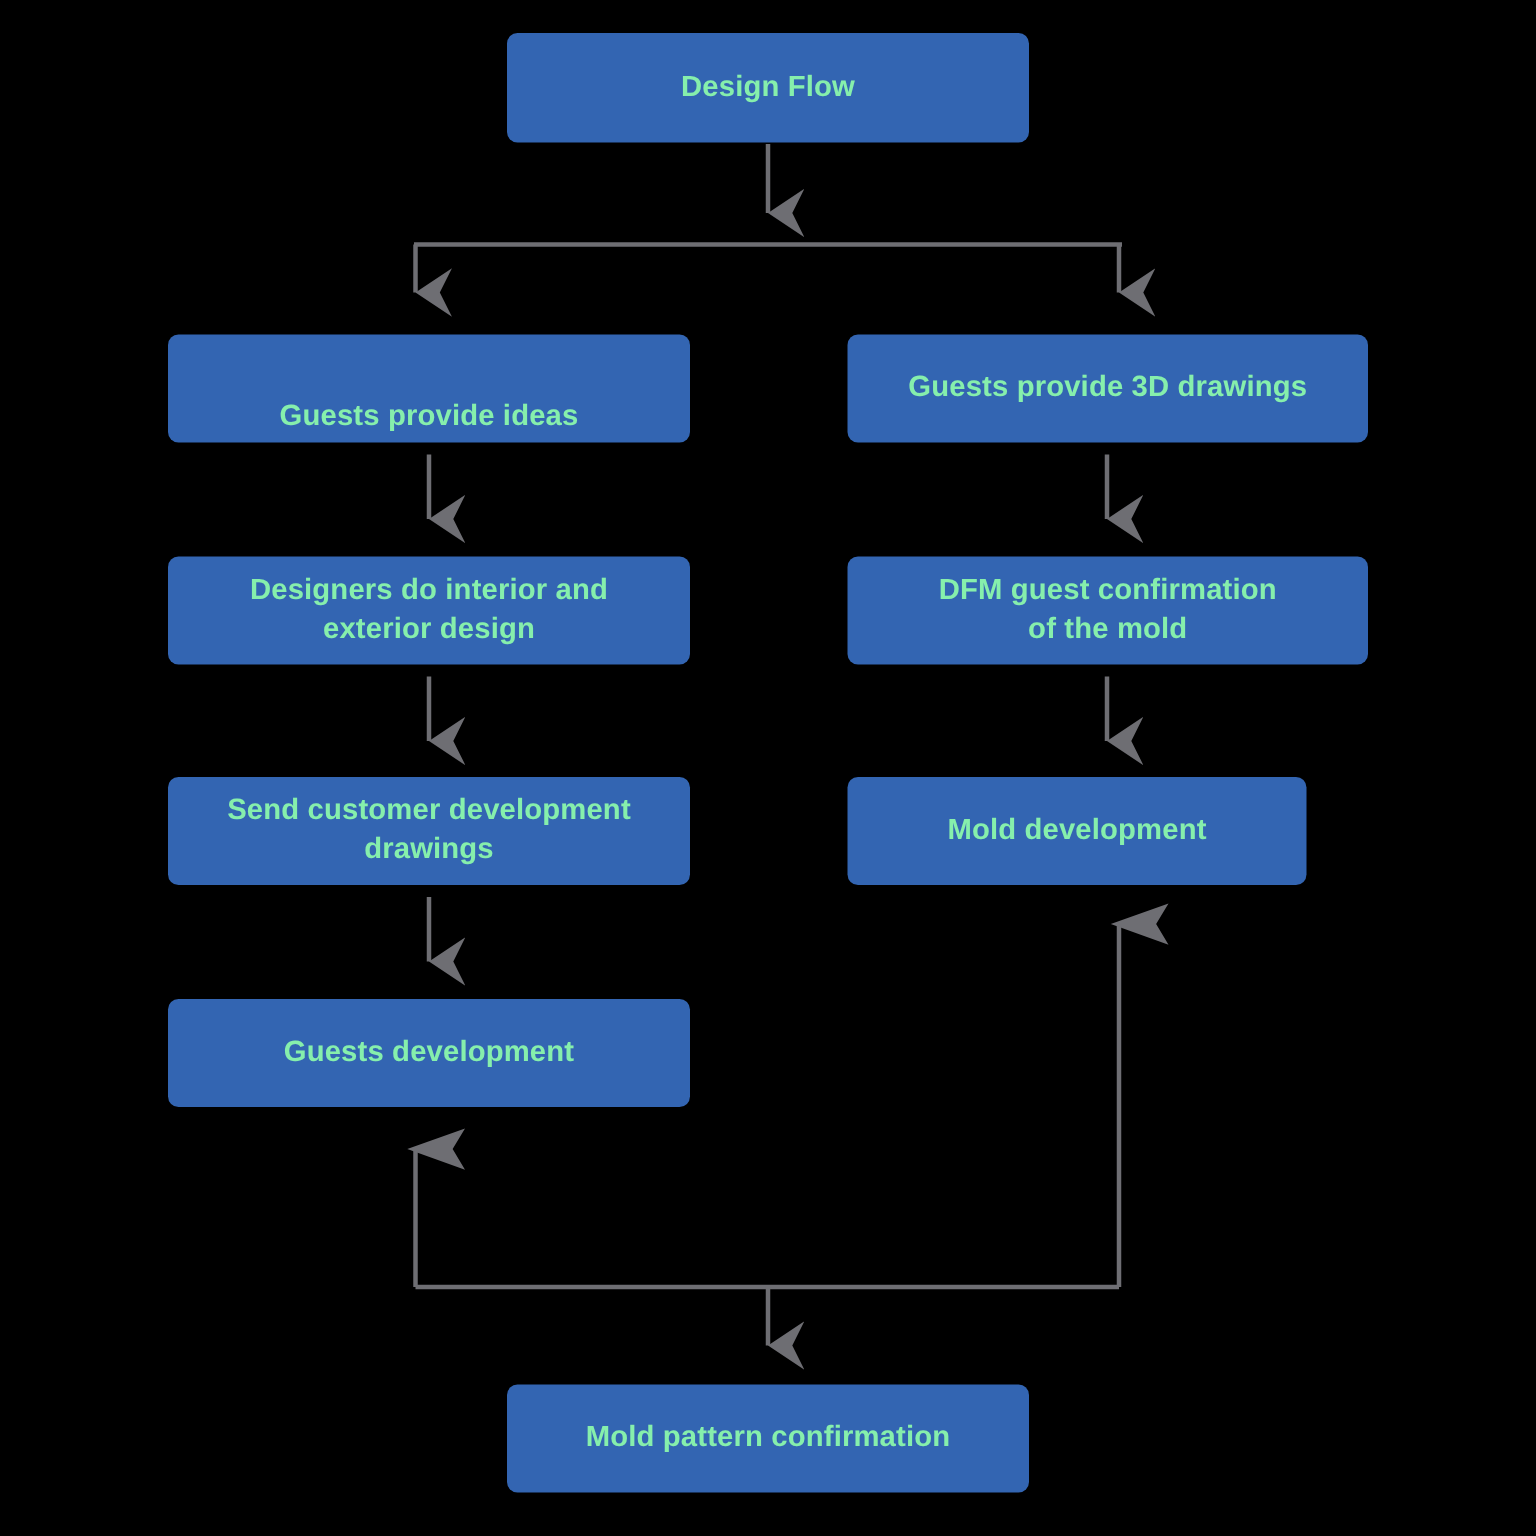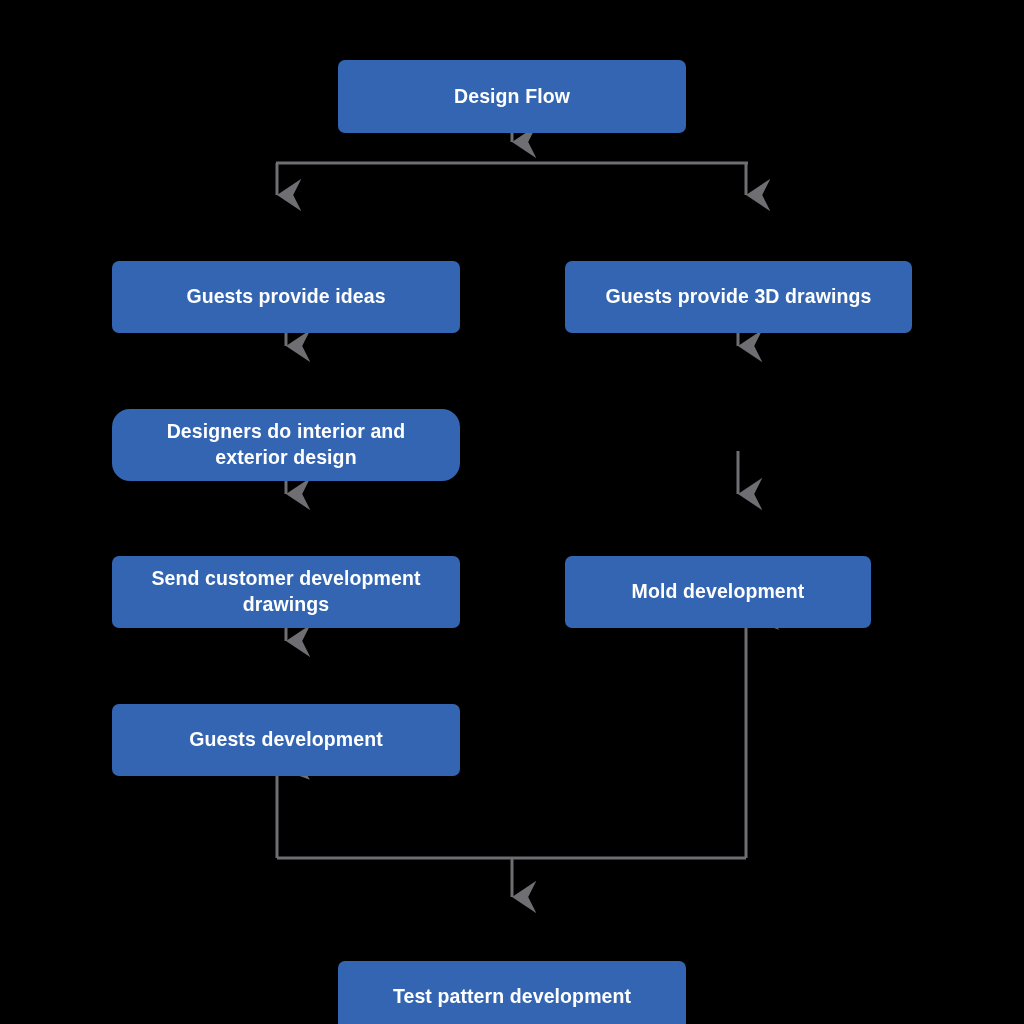--- a/index.html
+++ b/index.html
@@ -30,38 +30,37 @@
   }
   .node {
     position: absolute;
     box-sizing: border-box;
     background: #3365b2;
     border-radius: 7px;
     display: flex;
     align-items: center;
     justify-content: center;
     text-align: center;
-    color: #ffffff;
+    color: #86efac;
     font-weight: bold;
     font-size: 19.5px;
     line-height: 1.32;
     letter-spacing: 0.1px;
     padding: 4px 12px;
-    margin-top: 38px;
     -webkit-font-smoothing: antialiased;
   }
   .node .label {
     display: block;
     white-space: pre-line;
   }
   
   #node-design-flow        { left: 338px; top: 22px;  width: 348px; height: 73px; }
-  #node-guests-ideas       { left: 112px; top: 223px; width: 348px; height: 72px; }
+  #node-guests-ideas       { left: 112px; top: 223px; width: 348px; height: 72px; align-items: flex-end; }
   #node-guests-3d          { left: 565px; top: 223px; width: 347px; height: 72px; }
-  #node-designers-design   { left: 112px; top: 371px; width: 348px; height: 72px; border-radius: 18px; }
+  #node-designers-design   { left: 112px; top: 371px; width: 348px; height: 72px; }
   #node-dfm-confirm        { left: 565px; top: 371px; width: 347px; height: 72px; }
   #node-send-drawings      { left: 112px; top: 518px; width: 348px; height: 72px; }
   #node-mold-development   { left: 565px; top: 518px; width: 306px; height: 72px; }
   #node-product-dev        { left: 112px; top: 666px; width: 348px; height: 72px; }
   #node-test-pattern       { left: 338px; top: 923px; width: 348px; height: 72px; }
 </style>
 </head>
 <body>
 
 <div id="canvas">
@@ -108,31 +107,35 @@
 
   <div class="node" id="node-guests-3d">
     <span class="label">Guests provide 3D drawings</span>
   </div>
 
   <div class="node" id="node-designers-design">
     <span class="label">Designers do interior and
 exterior design</span>
   </div>
 
+  <div class="node" id="node-dfm-confirm">
+    <span class="label">DFM guest confirmation
+of the mold</span>
+  </div>
 
   <div class="node" id="node-send-drawings">
     <span class="label">Send customer development
 drawings</span>
   </div>
 
   <div class="node" id="node-mold-development">
     <span class="label">Mold development</span>
   </div>
 
   <div class="node" id="node-product-dev">
     <span class="label">Guests development</span>
   </div>
 
   <div class="node" id="node-test-pattern">
-    <span class="label">Test pattern development</span>
+    <span class="label">Mold pattern confirmation</span>
   </div>
 
 </div>
 
 </body></html>

